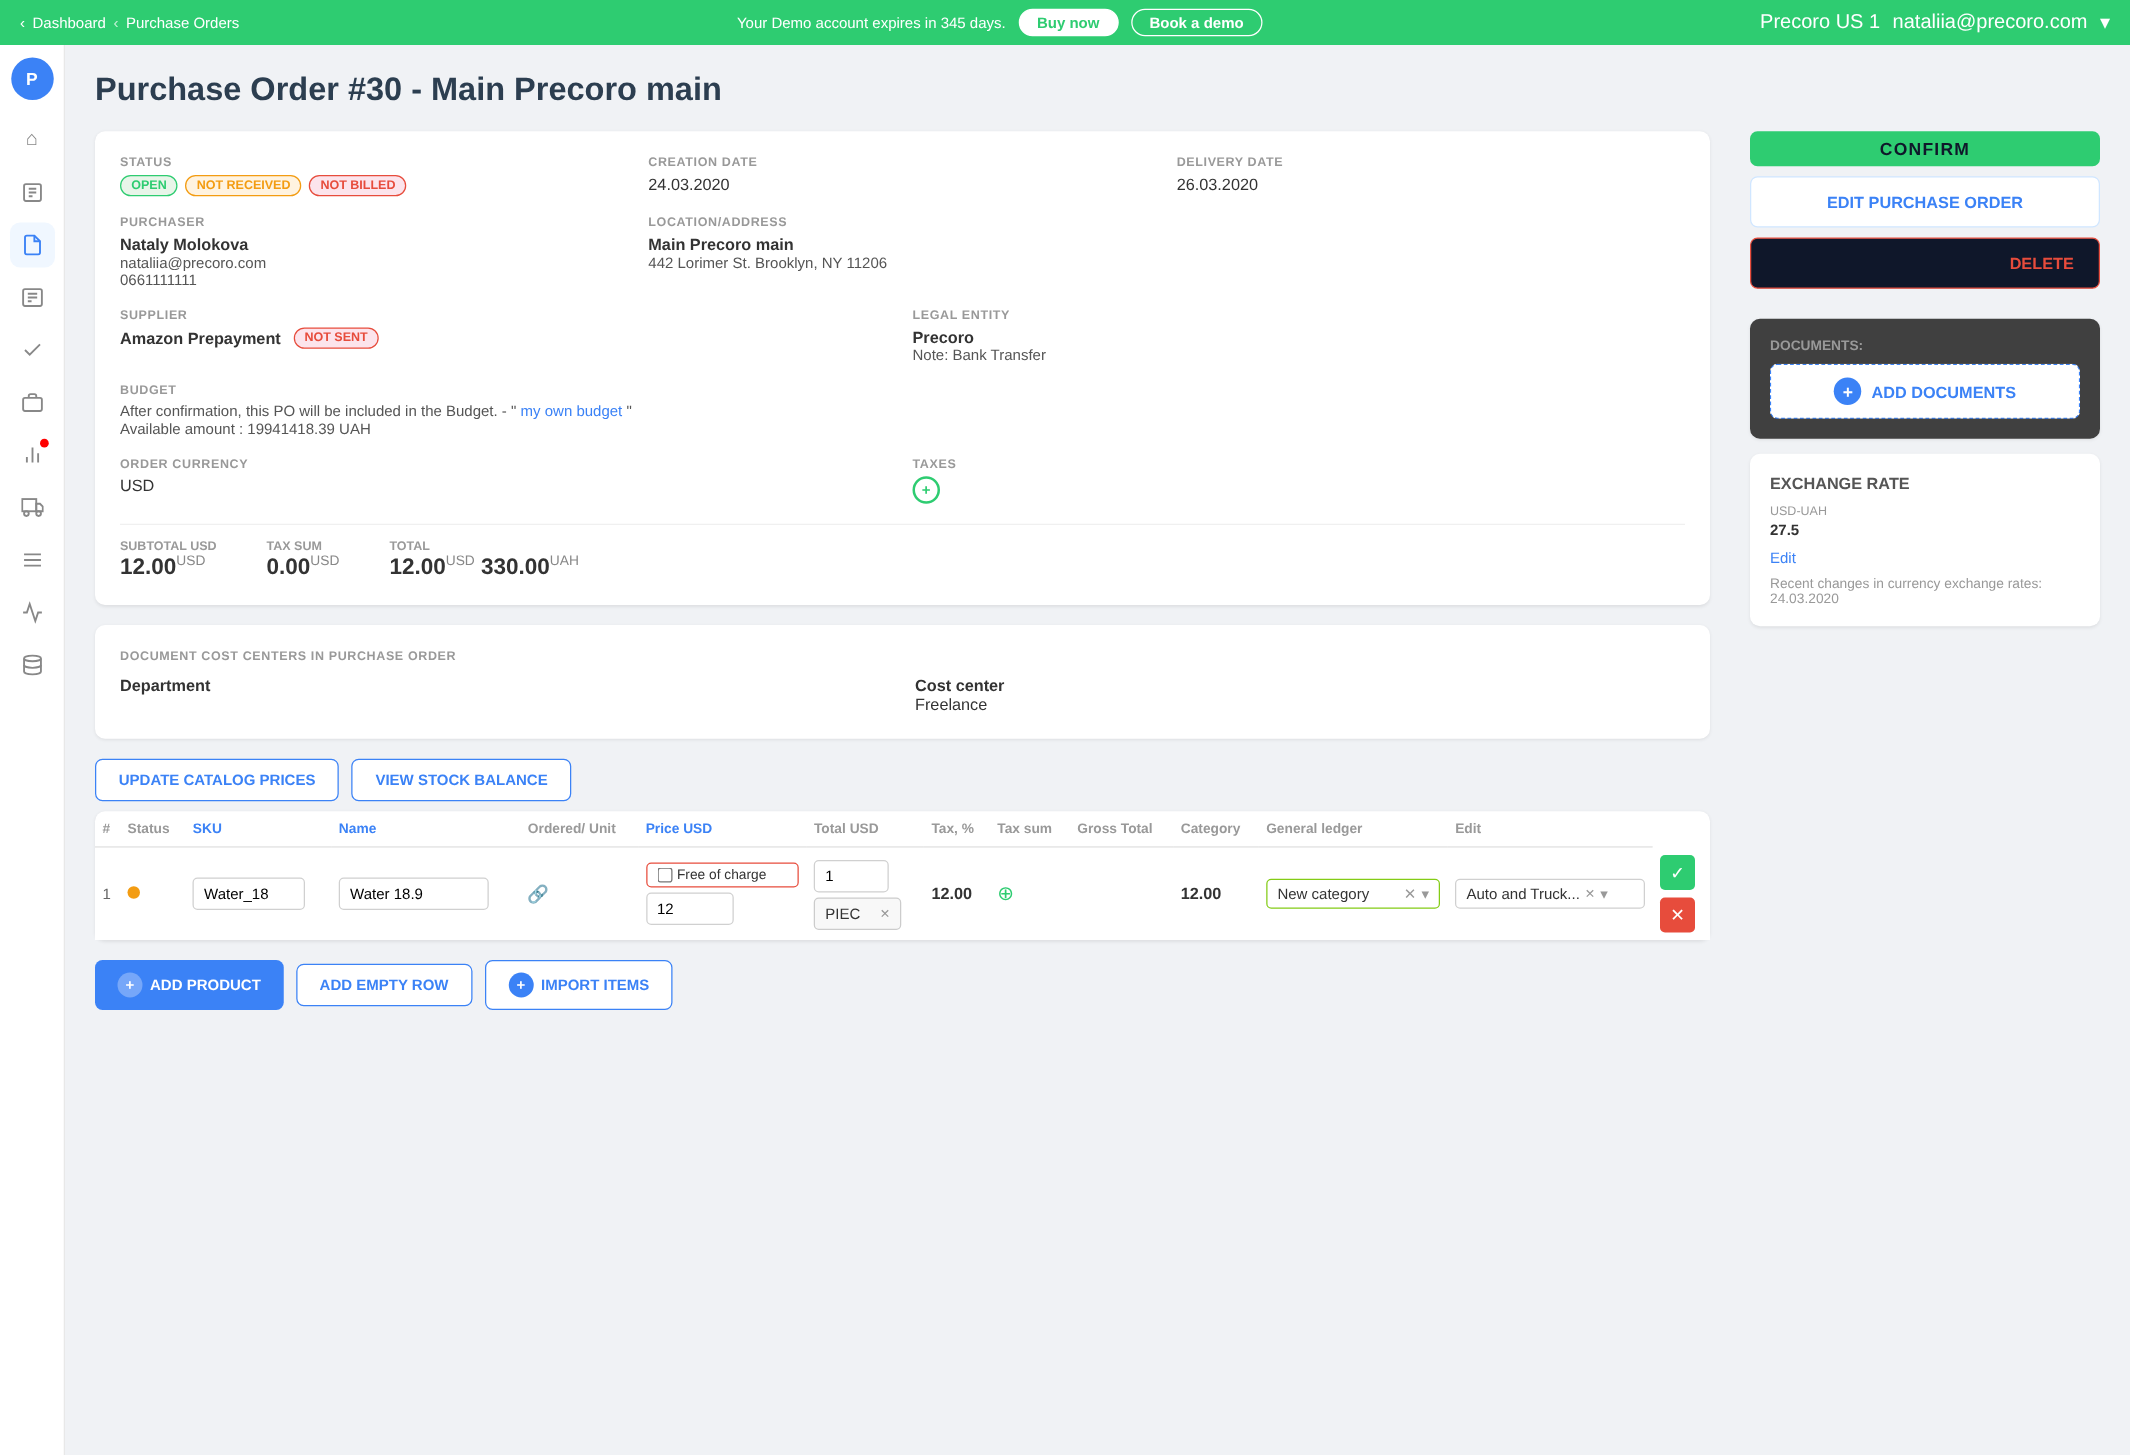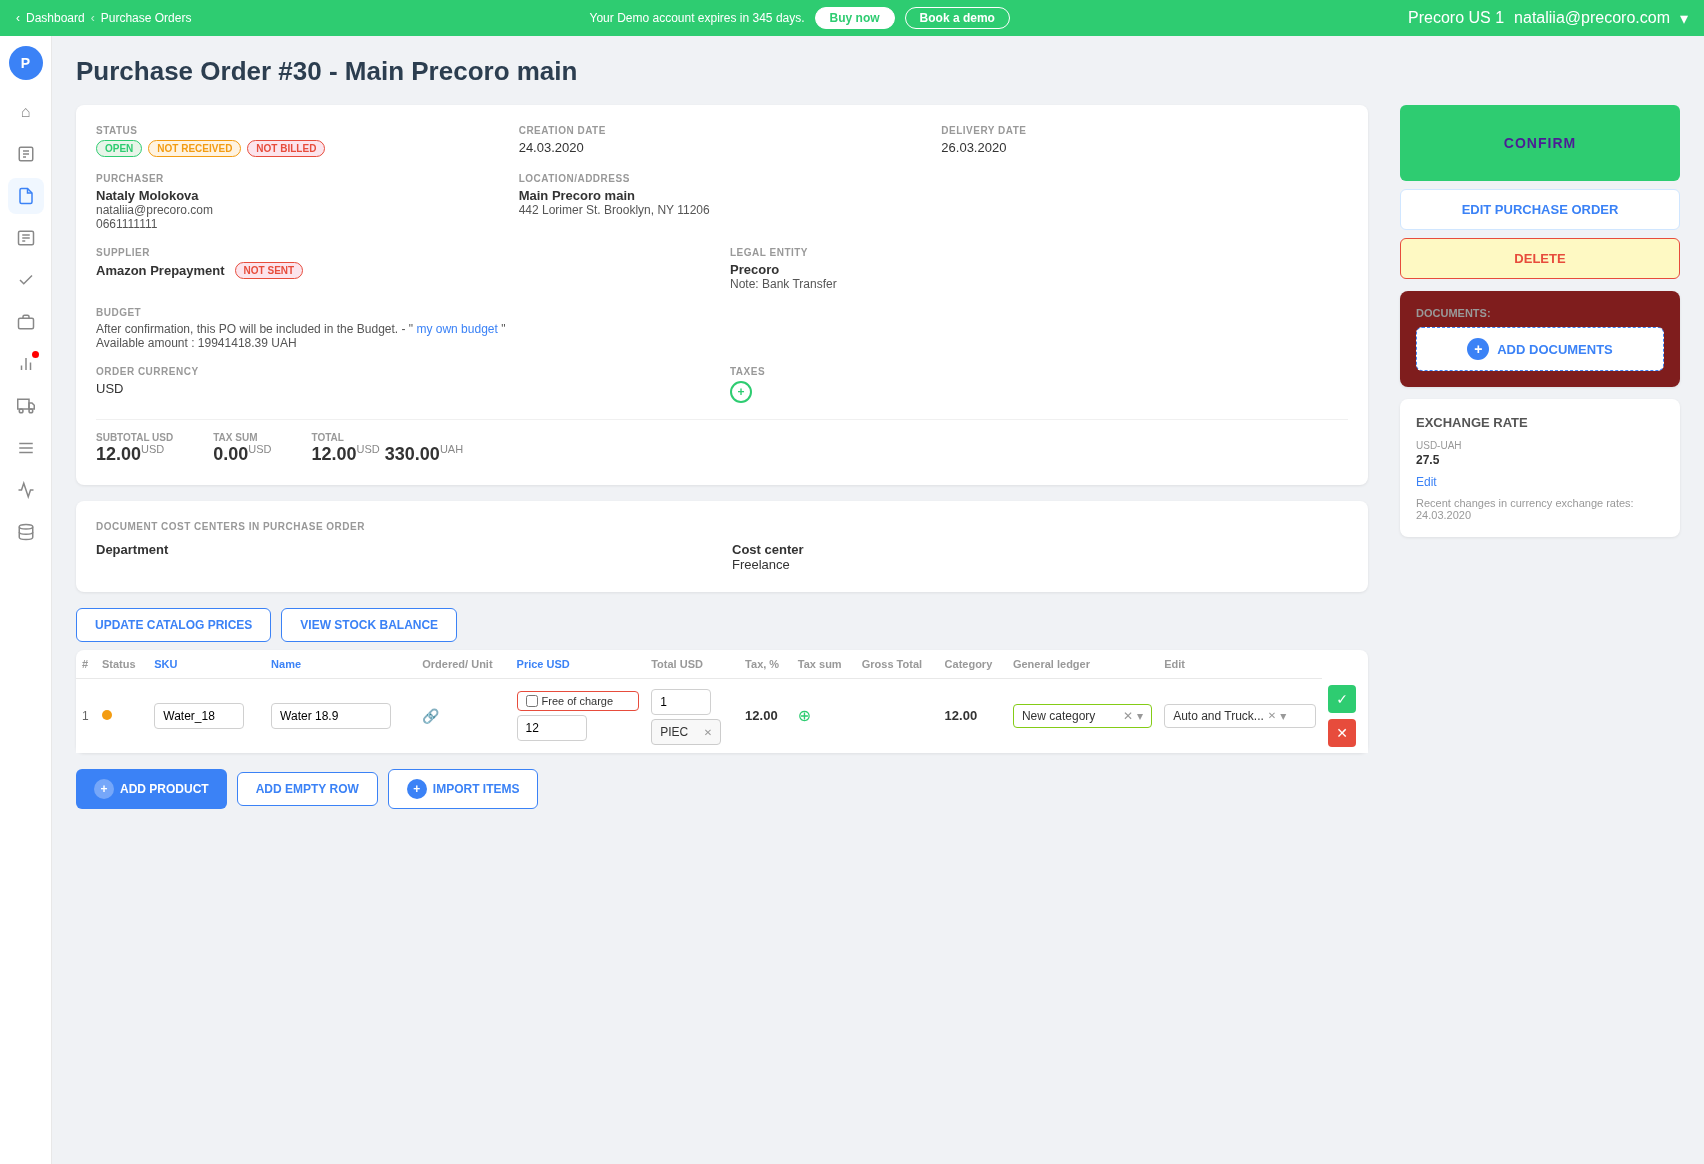--- a/index.html
+++ b/index.html
@@ -48,25 +48,25 @@
     .budget-link { color: #3b82f6; cursor: pointer; }
     .total-label { font-size: 10px; color: #999; text-transform: uppercase; font-weight: 600; }
     .total-value { font-size: 18px; font-weight: 700; }
     .total-value .unit { font-size: 11px; font-weight: 400; color: #888; vertical-align: super; }
 
     
     .cost-grid { display: grid; grid-template-columns: 1fr 1fr; gap: 20px; }
 
     
     .action-panel { margin-left: 16px; width: 280px; flex-shrink: 0; }
-    .btn-confirm { background: #2ecc71; color: #4c1d95; border: none; border-radius: 6px; padding: 30px 20px; width: 100%; font-size: 14px; font-weight: 700; cursor: pointer; letter-spacing: 1px; text-transform: uppercase; }
+    .btn-confirm { background: #2ecc71; color: #0f172a; border: none; border-radius: 6px; padding: 6px 20px; width: 100%; font-size: 14px; font-weight: 700; cursor: pointer; letter-spacing: 1px; text-transform: uppercase; }
     .btn-edit { background: white; color: #3b82f6; border: 1px solid #d0e6ff; border-radius: 6px; padding: 12px 20px; width: 100%; font-size: 13px; font-weight: 600; cursor: pointer; margin-top: 8px; text-transform: uppercase; }
-    .btn-delete { background: #fef9c3; color: #e74c3c; border: 1px solid #e74c3c; border-radius: 6px; padding: 12px 20px; width: 100%; font-size: 13px; font-weight: 600; cursor: pointer; margin-top: 8px; text-transform: uppercase; }
-
-    .docs-card { background: #7f1d1d; border-radius: 8px; padding: 16px; margin-top: 12px; box-shadow: 0 1px 3px rgba(0,0,0,0.08); }
+    .btn-delete { background: #0f172a; color: #e74c3c; border: 1px solid #e74c3c; border-radius: 6px; padding: 12px 20px; width: 100%; font-size: 13px; font-weight: 600; cursor: pointer; margin-top: 8px; text-transform: uppercase; text-align: right; }
+
+    .docs-card { background: #404040; border-radius: 8px; padding: 16px; margin-top: 24px; box-shadow: 0 1px 3px rgba(0,0,0,0.08); }
     .docs-label { font-size: 11px; font-weight: 600; color: #999; text-transform: uppercase; margin-bottom: 8px; }
     .btn-add-docs { background: white; color: #3b82f6; border: 1px dashed #3b82f6; border-radius: 6px; padding: 10px 16px; width: 100%; font-size: 13px; font-weight: 600; cursor: pointer; display: flex; align-items: center; justify-content: center; gap: 8px; }
     .btn-add-docs .plus { background: #3b82f6; color: white; border-radius: 50%; width: 22px; height: 22px; display: flex; align-items: center; justify-content: center; font-size: 14px; }
 
     .exchange-card { background: white; border-radius: 8px; padding: 16px; margin-top: 12px; box-shadow: 0 1px 3px rgba(0,0,0,0.08); }
     .exchange-title { font-size: 13px; font-weight: 700; color: #555; text-transform: uppercase; margin-bottom: 10px; }
     .exchange-pair { font-size: 10px; color: #999; text-transform: uppercase; }
     .exchange-rate { font-size: 12px; font-weight: 700; color: #333; margin: 2px 0; }
     .exchange-edit { color: #3b82f6; font-size: 12px; cursor: pointer; margin-top: 6px; display: inline-block; }
     .exchange-note { font-size: 11px; color: #999; margin-top: 8px; }

